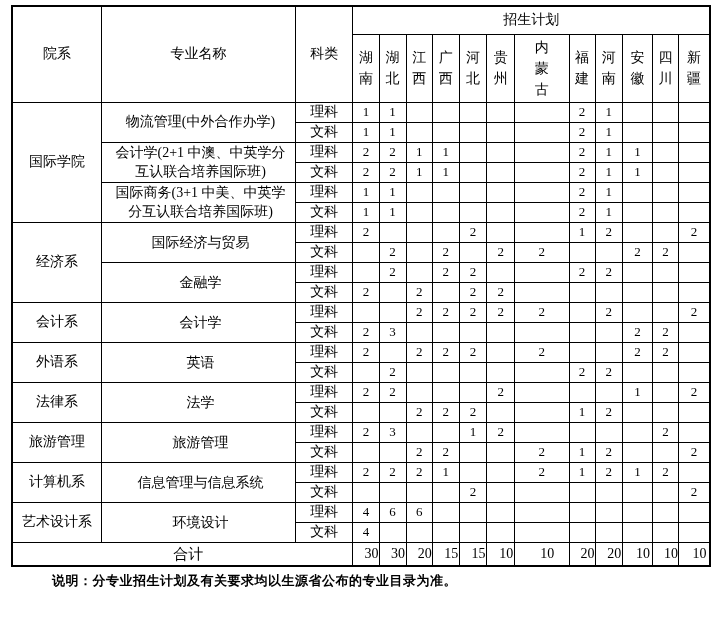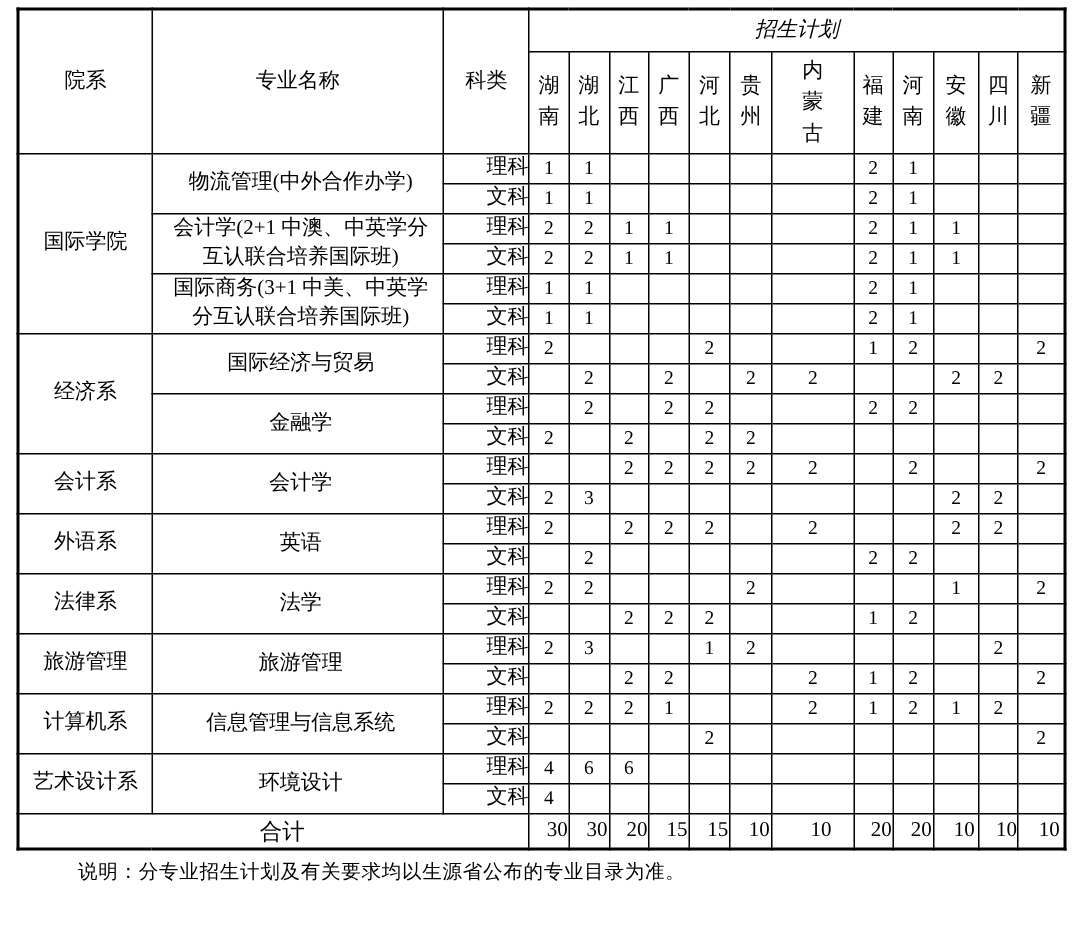--- a/index.html
+++ b/index.html
@@ -24,45 +24,45 @@
   }
   th, td {
     border: 1px solid #000;
     text-align: center;
     vertical-align: middle;
     padding: 0;
     font-weight: normal;
     overflow: hidden;
   }
   thead th { font-size: 14px; }
-  .plan-h { height: 28px; font-style: italic; }
+  .plan-h { height: 28px; }
   .province-cell { height: 68px; }
   .vtext {
     width: 1.05em;
     margin: 0 auto;
     line-height: 1.5;
     font-size: 14px;
     word-break: break-all;
   }
   tbody td { height: 20px; font-size: 13px; line-height: 1.15; }
   td.dept-cell { font-size: 14px; margin-top: 45px; }
   td.major-cell {
     text-align: center;
     padding: 0 4px 0 8px;
     font-size: 14px;
     line-height: 1.4;
   }
-  td.cat-cell { font-size: 14px; text-align: right; }
+  td.cat-cell { font-size: 14px; }
   tfoot td { height: 24px; }
   td.total-label { font-size: 15px; }
   td.total-num, tfoot td { font-size: 14px; padding-left: 11px; }
   .note {
     margin: 5px 0 0 41px;
     font-size: 13px;
-    font-weight: normal;
+    font-weight: bold;
     letter-spacing: 0.5px;
   }
 </style>
 </head>
 <body>
 
 <div class="sheet">
   <table class="plan-table">
     <colgroup>
       <col style="width:89px">

